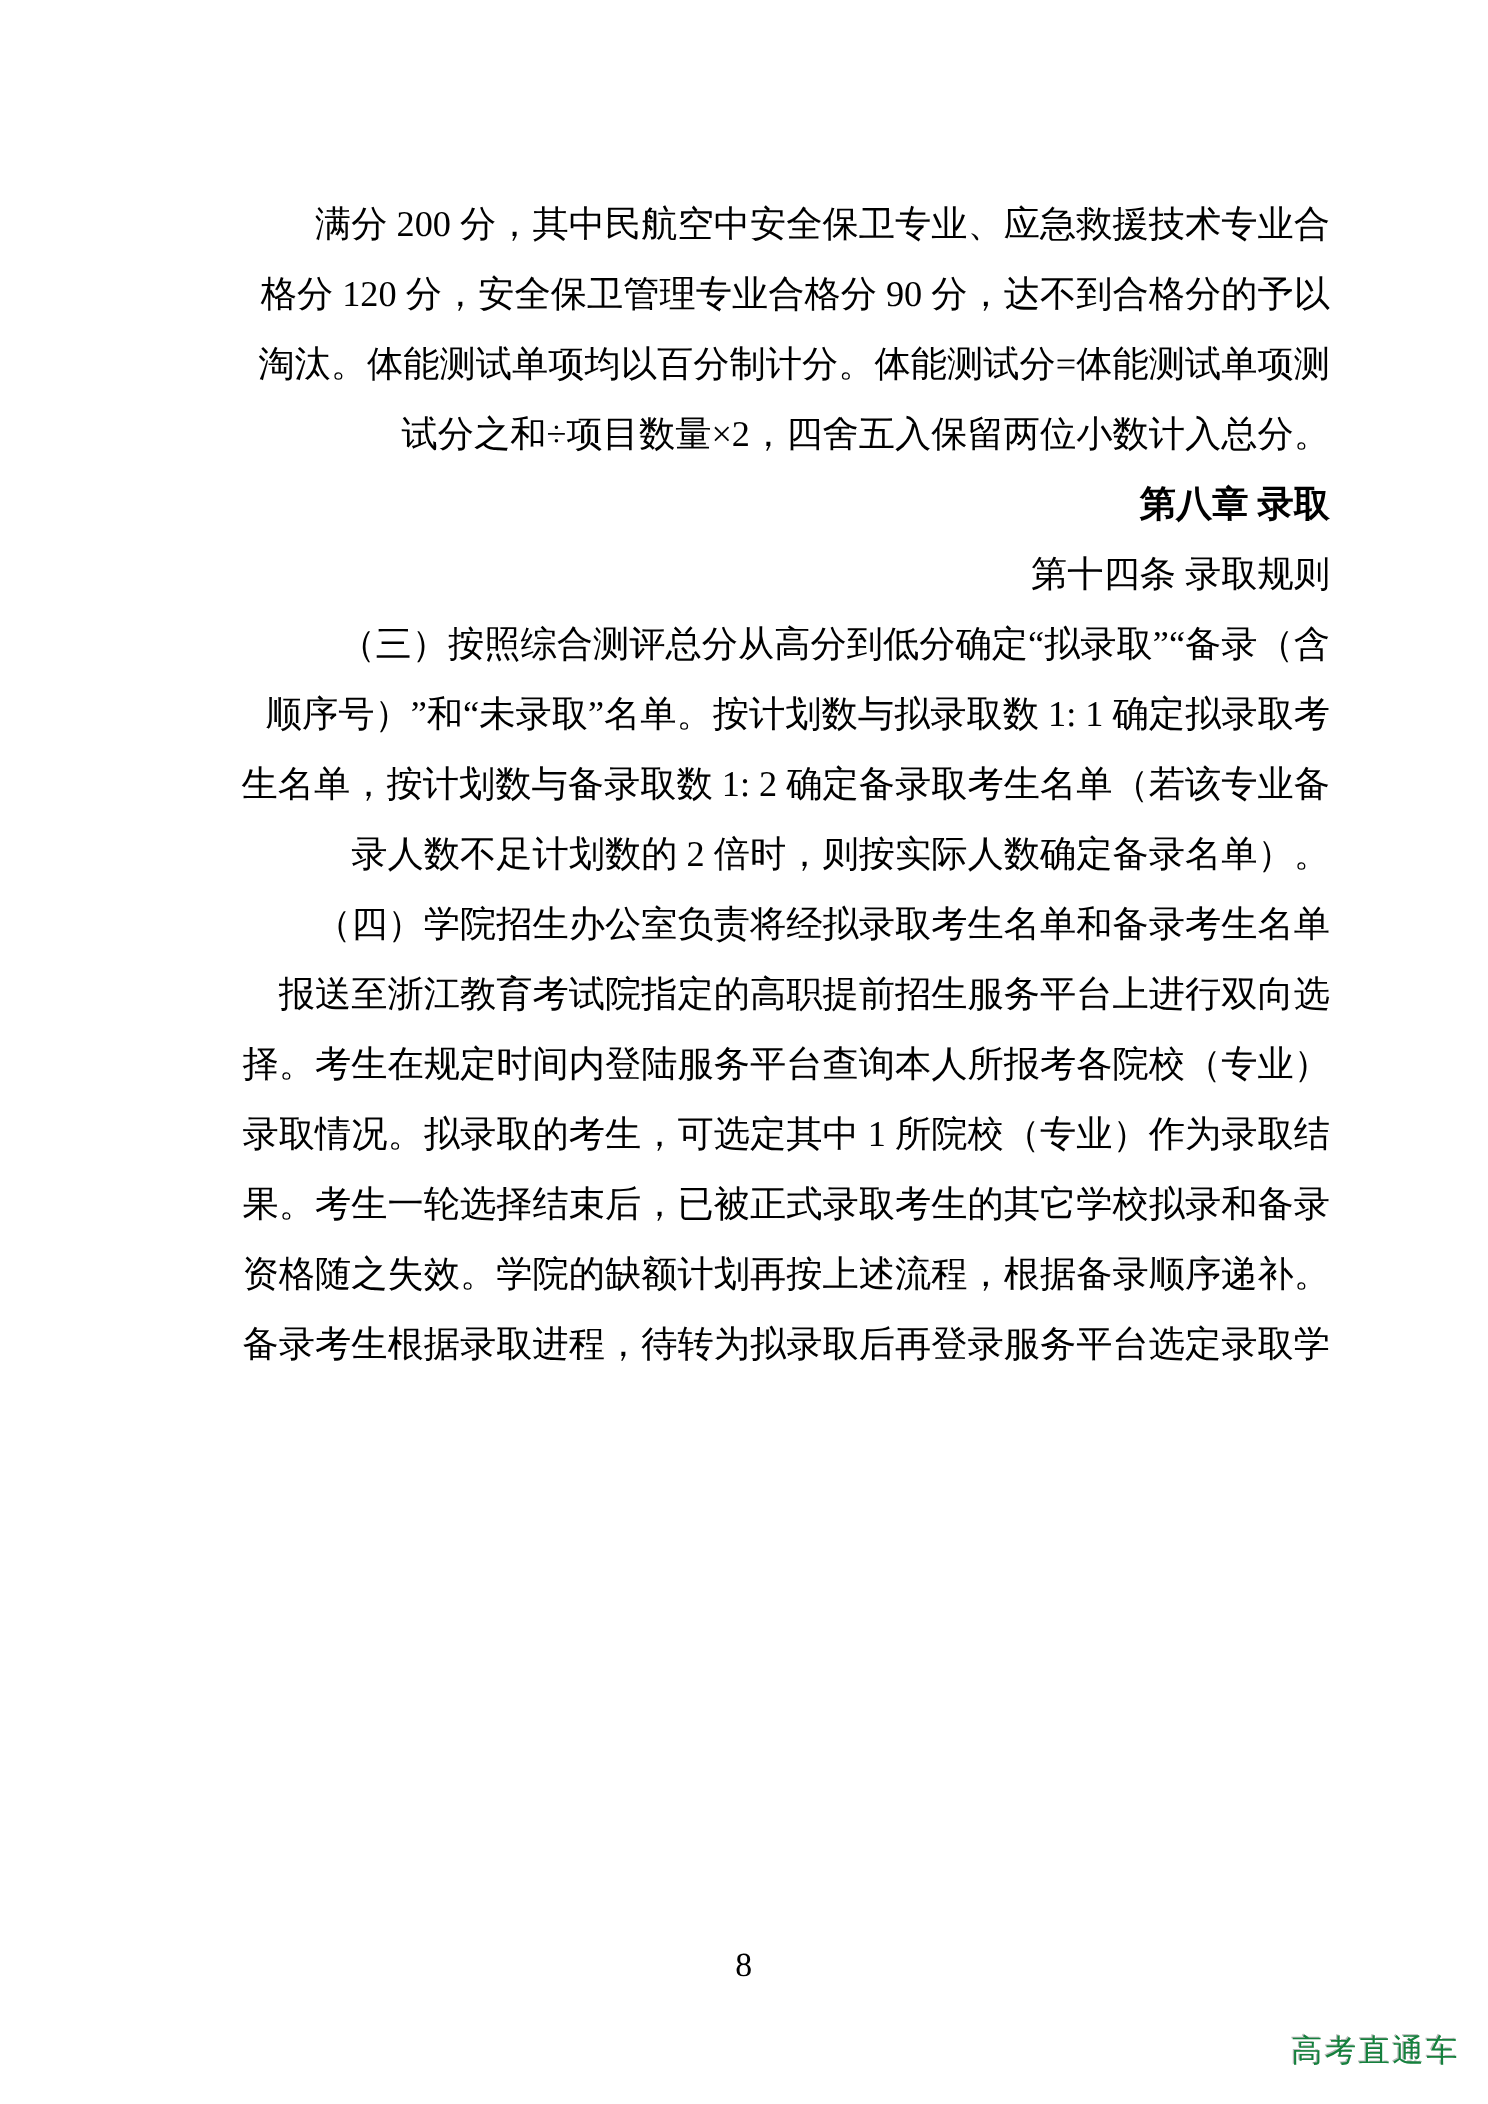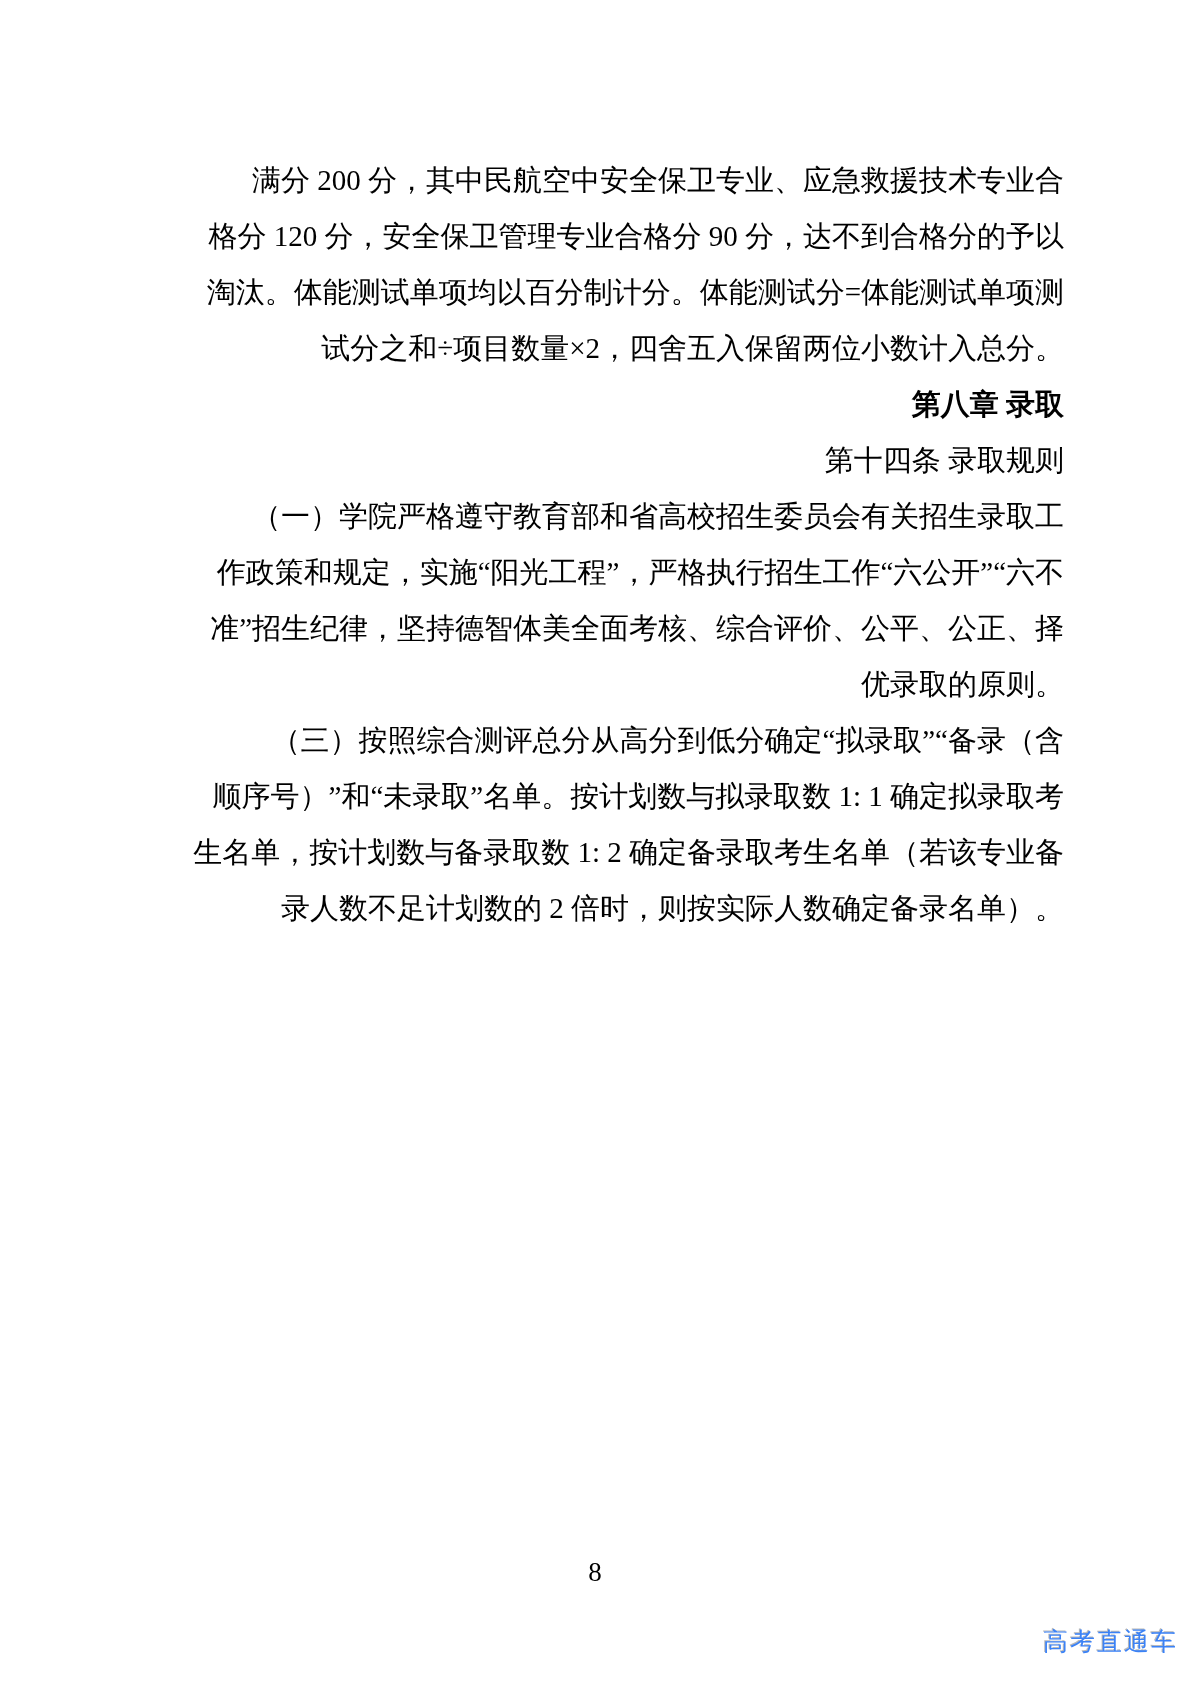--- a/index.html
+++ b/index.html
@@ -42,46 +42,46 @@
     left: 0;
     right: 0;
     top: 1556px;
     text-align: center;
     font-size: 27px;
     line-height: 32px;
     color: #000000;
   }
   .watermark {
     position: absolute;
-    right: 12px;
+    right: 22px;
     top: 1626px;
     font-size: 25px;
     line-height: 30px;
     letter-spacing: 2px;
-    color: #3b82f6;
+    color: #15803d;
     text-shadow: 1px 1px 0 #ffffff, -1px -1px 0 #b9b9b9;
     font-family: "Liberation Sans", sans-serif;
   }
 </style>
 </head>
 <body>
 
 <div class="page">
 
   <div class="content">
     <p>满分 200 分，其中民航空中安全保卫专业、应急救援技术专业合格分 120 分，安全保卫管理专业合格分 90 分，达不到合格分的予以淘汰。体能测试单项均以百分制计分。体能测试分=体能测试单项测试分之和÷项目数量×2，四舍五入保留两位小数计入总分。</p>
 
     <p class="chapter-heading">第八章 录取</p>
 
     <p>第十四条 录取规则</p>
 
-    <p>（一）学院严格遵守教育部和省高校招生委员会有关招生录取工作政策和规定，实施“阳光工程”，严格执行招生工作“六公开”“六不准”招生纪律，坚持德智体美全面考核、综合评价、公平、公正、择优录取的原则。</p>
 
 
     <p>（三）按照综合测评总分从高分到低分确定“拟录取”“备录（含顺序号）”和“未录取”名单。按计划数与拟录取数 1: 1 确定拟录取考生名单，按计划数与备录取数 1: 2 确定备录取考生名单（若该专业备录人数不足计划数的 2 倍时，则按实际人数确定备录名单）。</p>
 
+    <p>（四）学院招生办公室负责将经拟录取考生名单和备录考生名单报送至浙江教育考试院指定的高职提前招生服务平台上进行双向选择。考生在规定时间内登陆服务平台查询本人所报考各院校（专业）录取情况。拟录取的考生，可选定其中 1 所院校（专业）作为录取结果。考生一轮选择结束后，已被正式录取考生的其它学校拟录和备录资格随之失效。学院的缺额计划再按上述流程，根据备录顺序递补。备录考生根据录取进程，待转为拟录取后再登录服务平台选定录取学</p>
   </div>
 
   <div class="page-number">8</div>
 
   <div class="watermark">高考直通车</div>
 
 </div>
 
 </body></html>

